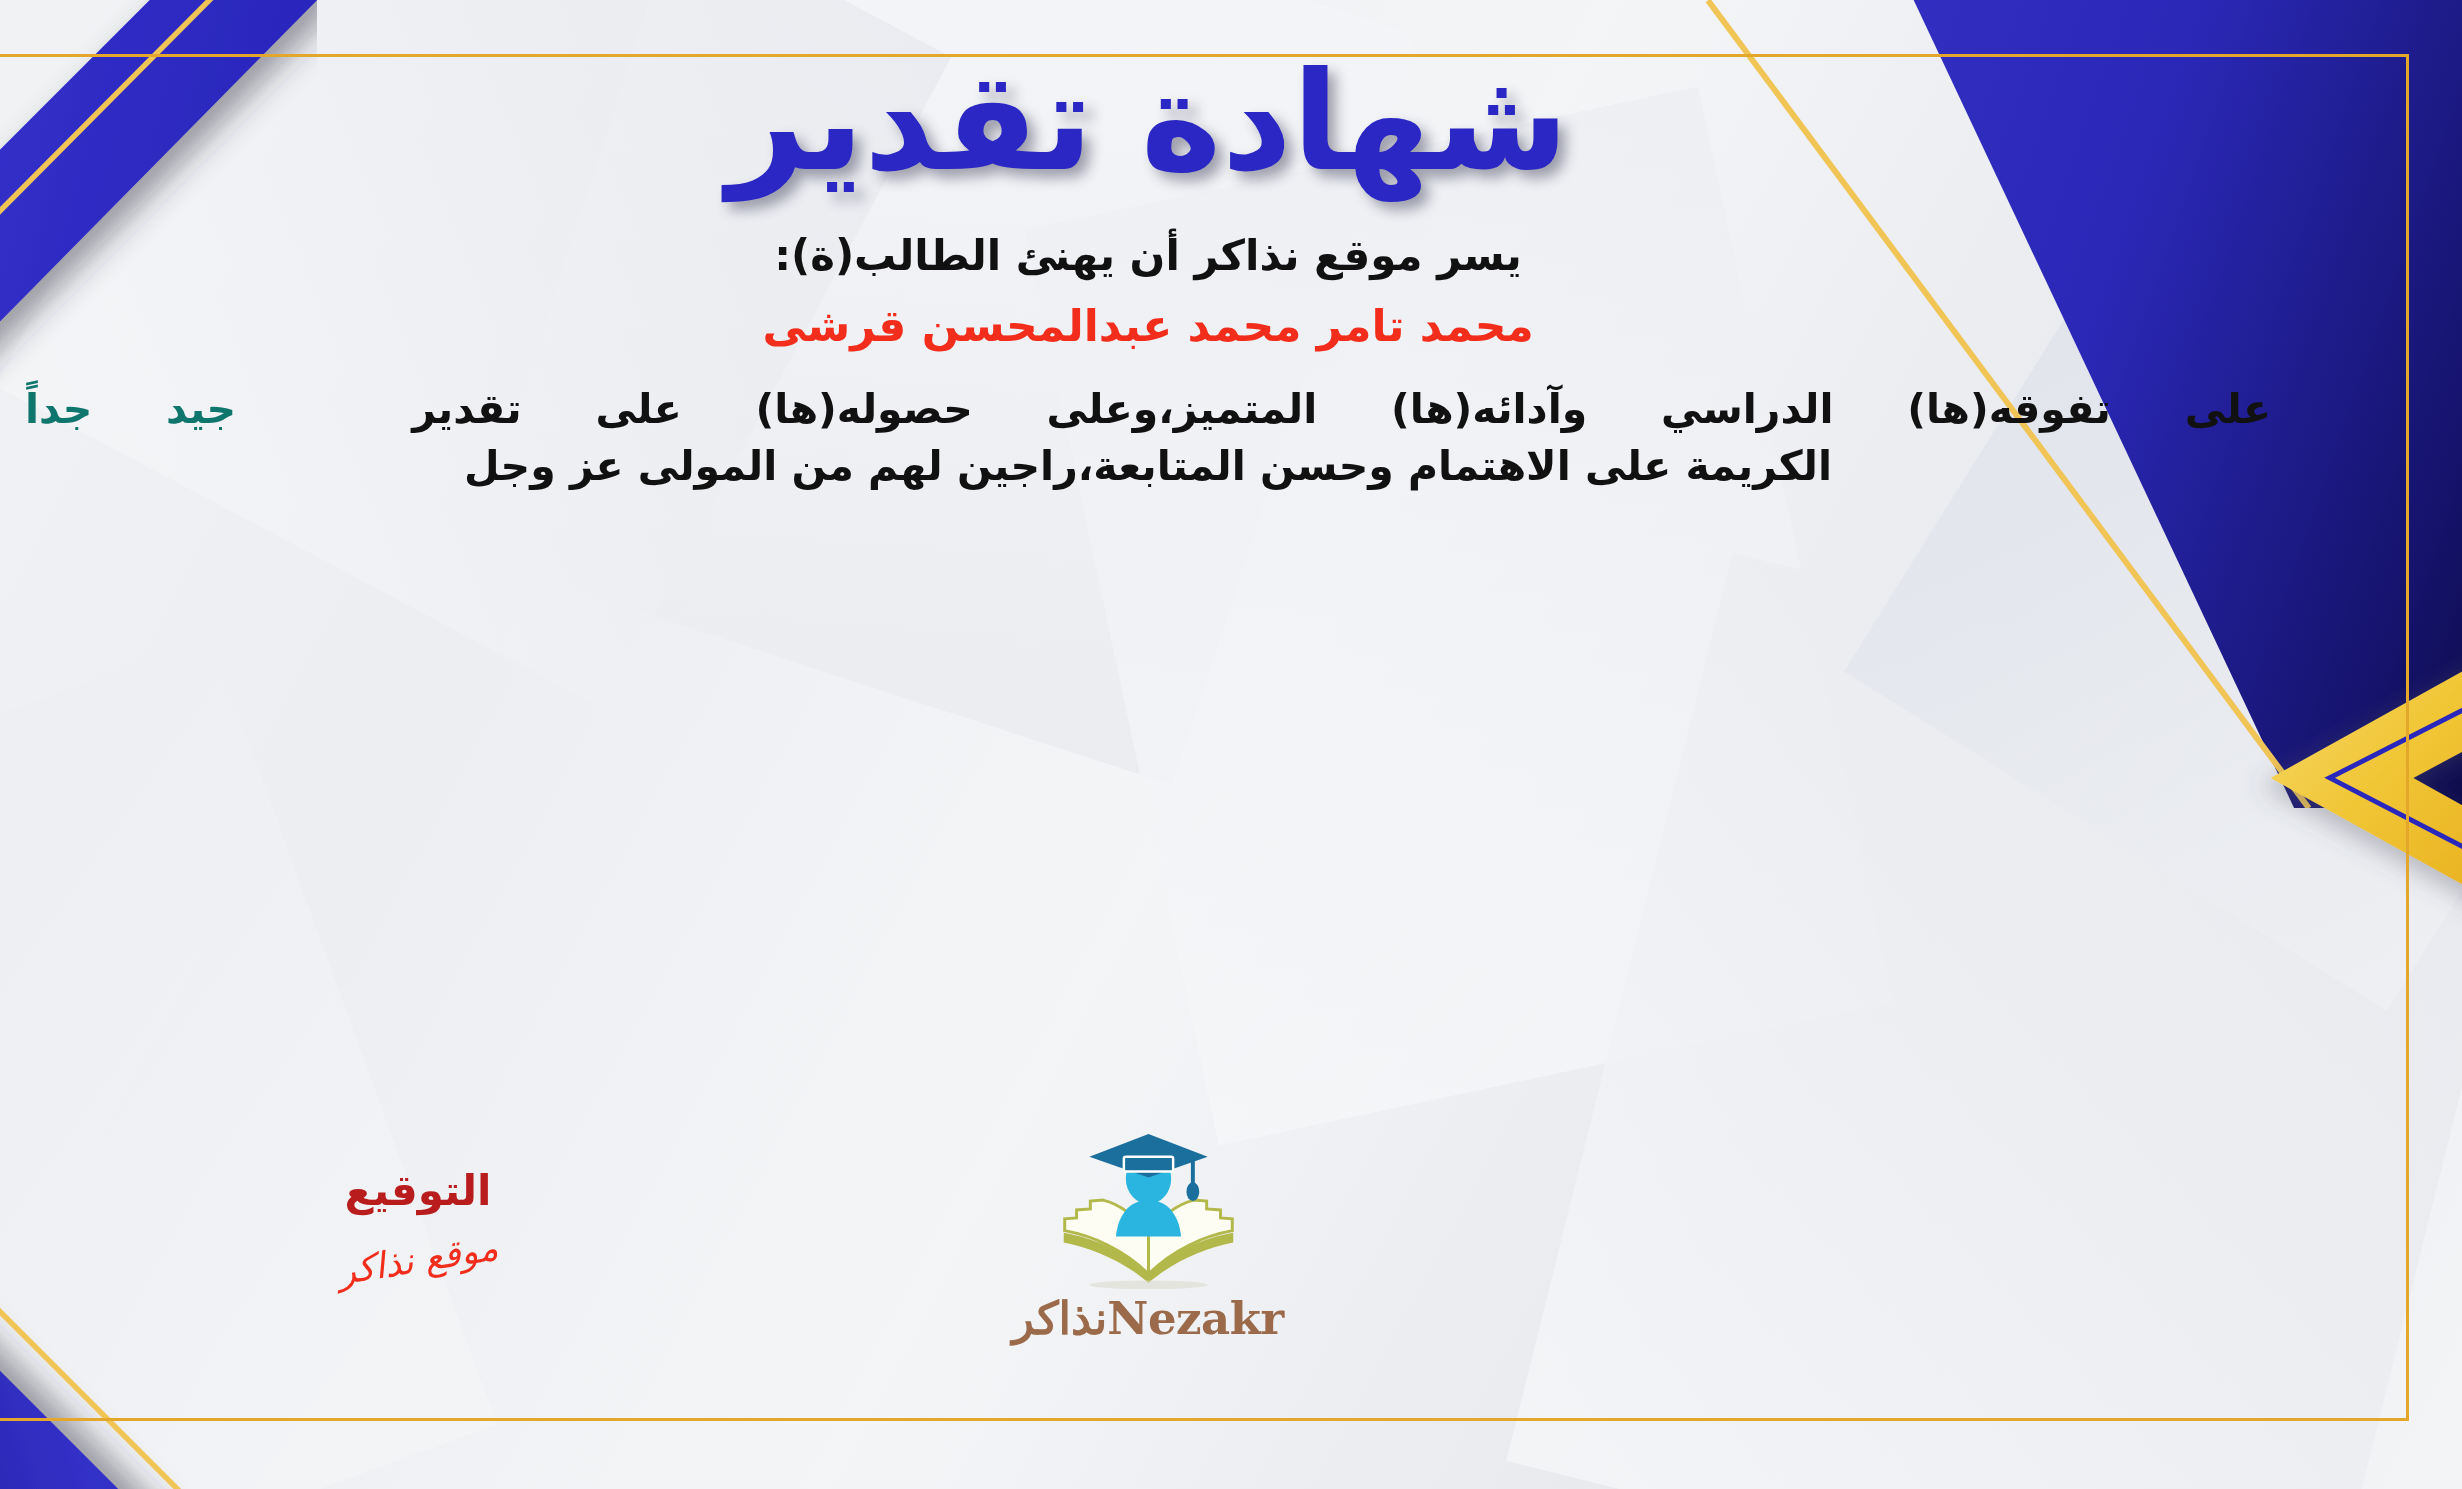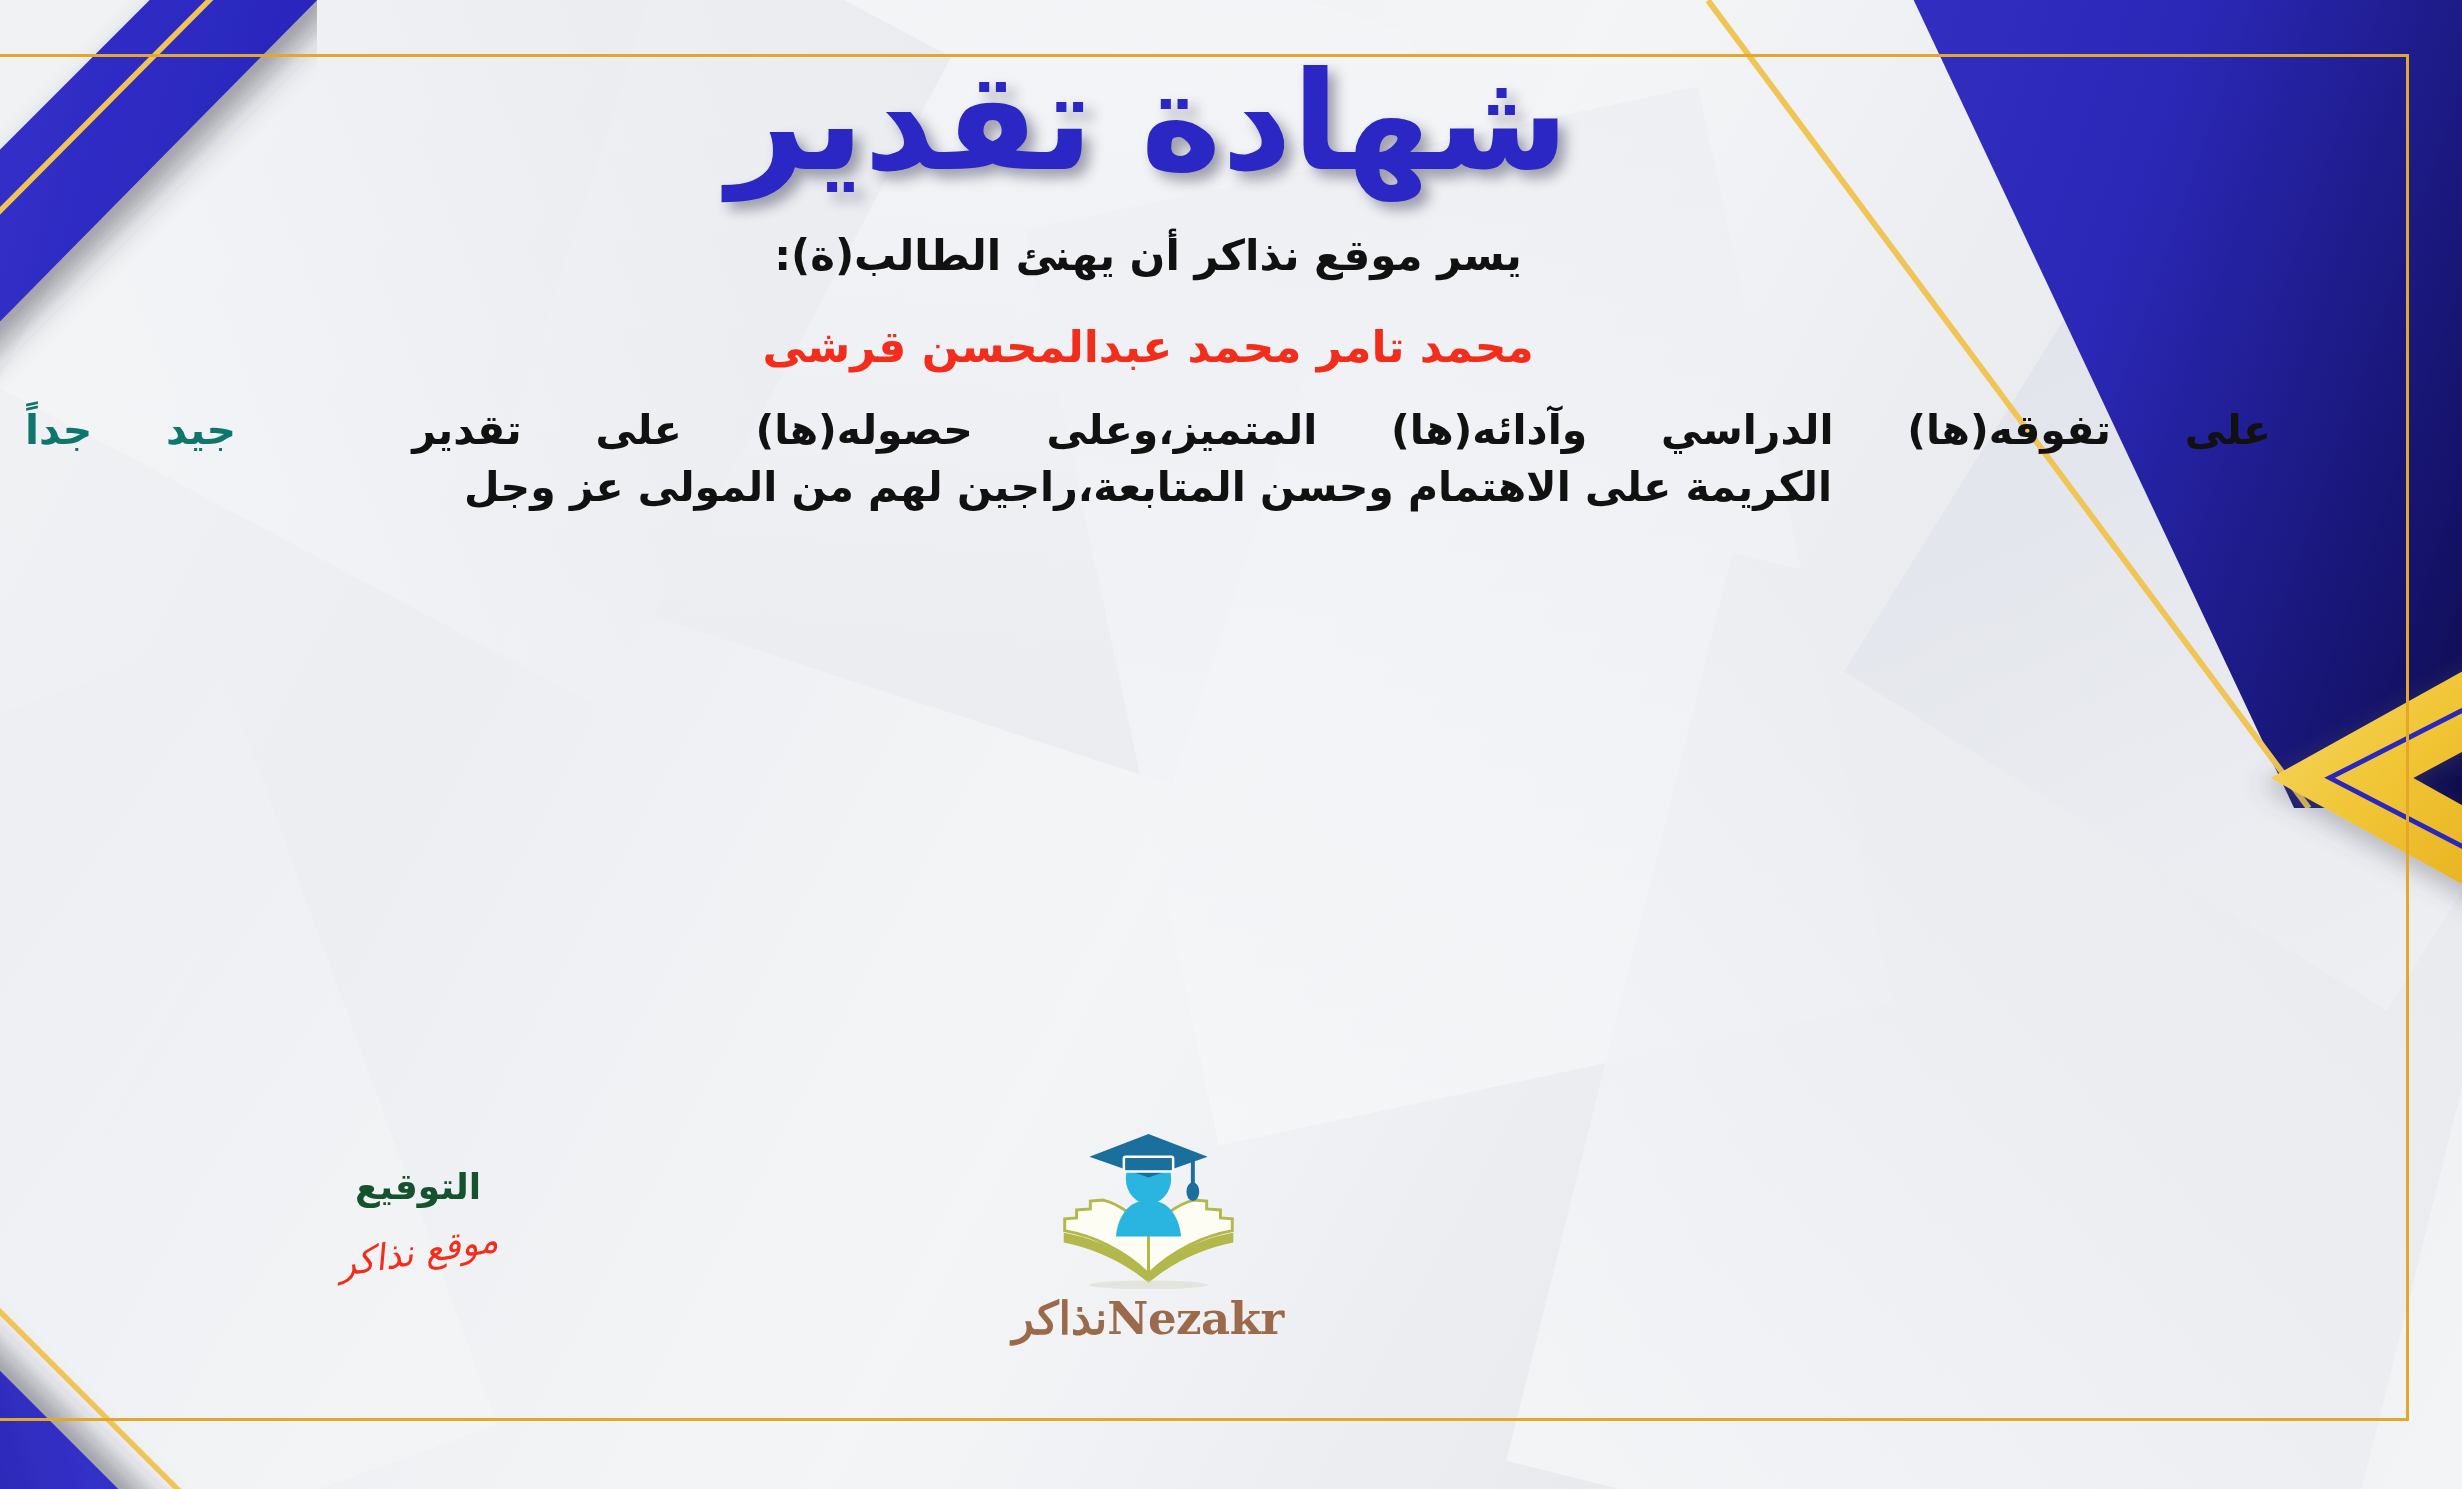--- a/index.html
+++ b/index.html
@@ -92,21 +92,21 @@
   }
 
   .ln{
     margin:0;
     color:#111111;
     font-weight:700;
     font-size:41px;
     line-height:1.38;
     letter-spacing:0;
   }
-  .ln-intro{ font-size:42px; margin-bottom:32px; }
+  .ln-intro{ font-size:42px; margin-bottom:11px; }
   .ln-name{
     color:#f22d1c;
     font-size:44px;
     margin-bottom:24.6px;
   }
   .ln-p{ font-size:41px; }
   .ln-p-justify{
     text-align:justify;
     text-align-last:justify;
   }
@@ -123,23 +123,23 @@
 
   .sign-block{
     position:absolute;
     right:1842px;
     top:79px;
     width:404px;
     text-align:center;
   }
   .sign-label{
     margin:0;
-    font-size:36px;
+    font-size:42px;
     font-weight:700;
-    color:#14532d;
+    color:#b91c1c;
   }
   .sign-mark{
     margin:23.6px 0 0 0;
     font-size:36px;
     color:#f22d1c;
     font-family:"DejaVu Serif","Liberation Serif",serif;
     font-style:italic;
     transform:rotate(-9deg);
     display:inline-block;
   }

